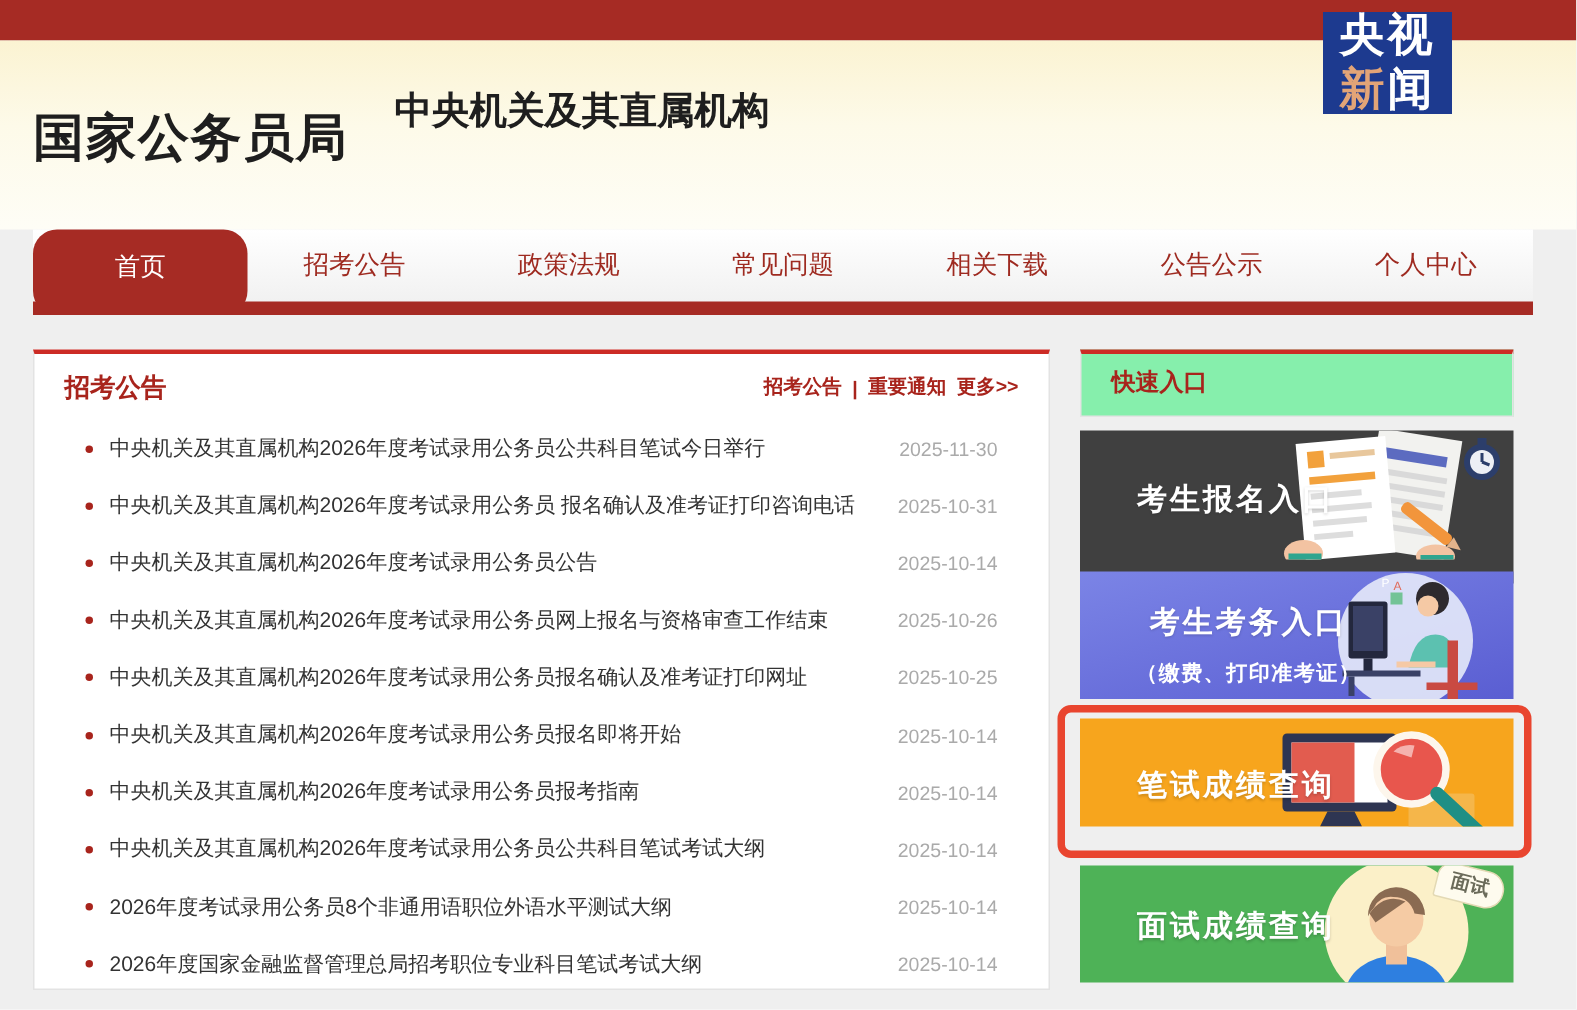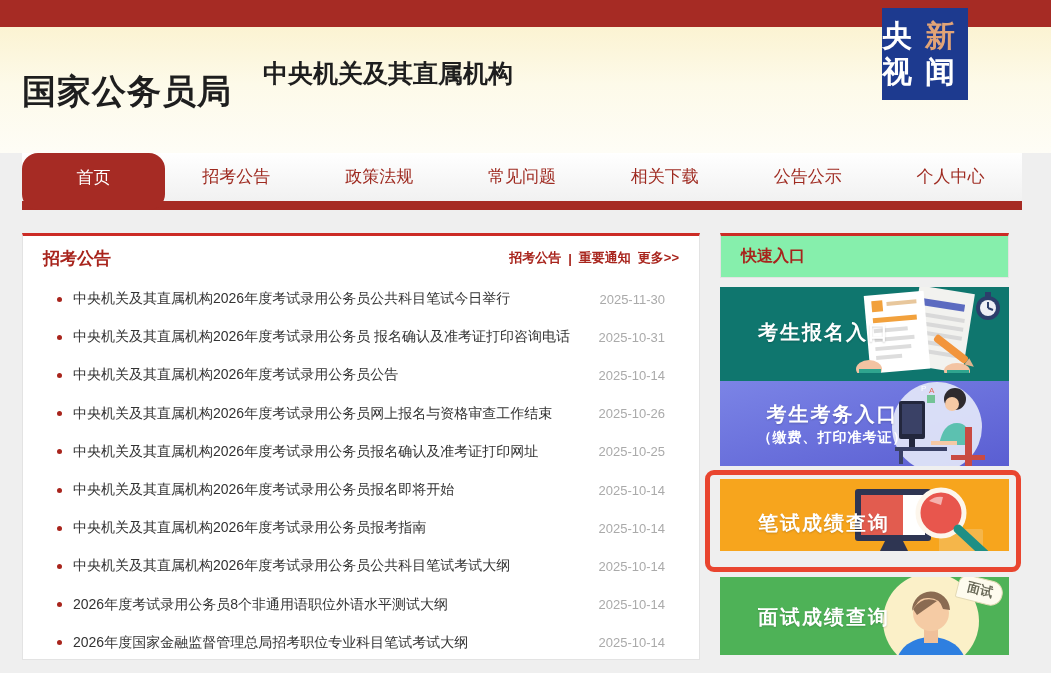--- a/index.html
+++ b/index.html
@@ -11,22 +11,22 @@
   .topbar { position:absolute; top:0; left:0; width:1051px; height:27px; background:#A62B24; color:#FFFFFF;
             font-size:13px; font-weight:bold; line-height:27px; padding-left:30px; white-space:pre; }
 
   
   .header { position:absolute; top:27px; left:0; width:1051px; height:126px;
             background:linear-gradient(180deg,#FBF3D2 0%,#FDFAE9 45%,#FEFDF6 100%); }
   .site-name { position:absolute; left:22px; top:42px; font-size:34px; font-weight:bold; color:#1E1E1E; letter-spacing:1px; }
   .subject { position:absolute; left:263px; top:30px; color:#1E1E1E; }
   .subject-line1 { font-size:25px; font-weight:bold; margin-bottom:8px; }
   .subject-line2 { font-size:26px; font-weight:bold; }
-  .cctv-logo { position:absolute; left:882px; top:8px; width:86px; height:92px; background:#1D3A8F; z-index:6;
-               display:flex; flex-direction:row; align-items:center; justify-content:center;
+  .cctv-logo { position:absolute; left:882px; top:8px; width:86px; height:68px; background:#1D3A8F; z-index:6;
+               display:flex; flex-direction:column; align-items:center; justify-content:center;
                color:#fff; font-weight:bold; font-size:30px; line-height:36px; letter-spacing:2px; }
   .cctv-logo .tan { color:#E2A477; }
 
   
   .navbar { position:absolute; top:153px; left:22px; width:1000px; height:57px; }
   .nav-tabs { position:absolute; top:0; left:0; width:100%; height:48px;
               background:linear-gradient(180deg,#FFFFFF,#F1F1F1); display:flex; }
   .tab { flex:1; text-align:center; line-height:48px; font-size:17px; color:#9E2A20; text-decoration:none; cursor:pointer; }
   .tab.active { background:#A62B24; color:#FFFFFF; height:57px; line-height:50px; z-index:2;border-radius:16px; }
   .nav-strip { position:absolute; bottom:0; left:0; width:100%; height:9px; background:#A62B24; }
@@ -47,26 +47,26 @@
   .news-date { margin-left:auto; font-size:13px; color:#AAAAAA; }
 
   
   .quick-head { position:absolute; left:720px; top:233px; width:289px; height:45px; background:#86efac;
                 border:1px solid #E3E3E3; border-top:3px solid #CC2B25;
                 font-size:16px; font-weight:bold; color:#A8241C; line-height:39px; padding-left:20px; }
   .card { position:absolute; left:720px; width:289px; display:block; overflow:hidden; cursor:pointer; text-decoration:none; }
   .card .label { position:absolute; left:38px; color:#FFFFFF; font-weight:bold; font-size:20px; letter-spacing:2px;
                  text-shadow:0 1px 2px rgba(0,0,0,0.18); z-index:3; }
   .card svg { position:absolute; right:0; top:0; }
-  .card1 { top:287px; height:102px; background:#0f766e; }
+  .card1 { top:287px; height:102px; background:#404040; }
   .card1 .label { top:32px; }
   .card2 { top:381px; height:85px; background:linear-gradient(165deg,#7B84E6 0%,#5A5ED2 100%); }
   .card2 .label2 { position:absolute; left:20px; top:20px; width:185px; text-align:center; color:#fff; z-index:3; }
   .card2 .l1 { font-size:20px; font-weight:bold; letter-spacing:2px; text-shadow:0 1px 2px rgba(0,0,0,0.18); }
-  .card2 .l2 { font-size:14px; font-weight:bold; margin-top:1px; letter-spacing:1px; }
+  .card2 .l2 { font-size:14px; font-weight:bold; margin-top:12px; letter-spacing:1px; }
   .card3 { top:479px; height:72px; background:#F7A51D; }
   .card3 .label { top:31px; }
   .card4 { top:577px; height:78px; background:#4EB257; }
   .card4 .label { top:27px; }
   .bubble { position:absolute; right:6px; top:1px; background:#FEFBEE; border:1px solid #E3D9B4; color:#6B6B5A;
             font-size:13px; font-weight:bold; padding:2px 9px 3px; border-radius:10px 12px 12px 2px;
             transform:rotate(14deg); z-index:4; }
   .highlight-ring { position:absolute; left:705px; top:470px; width:316px; height:102px;
                     border:5px solid #E9452F; border-radius:9px; pointer-events:none; z-index:10; }
 </style>

